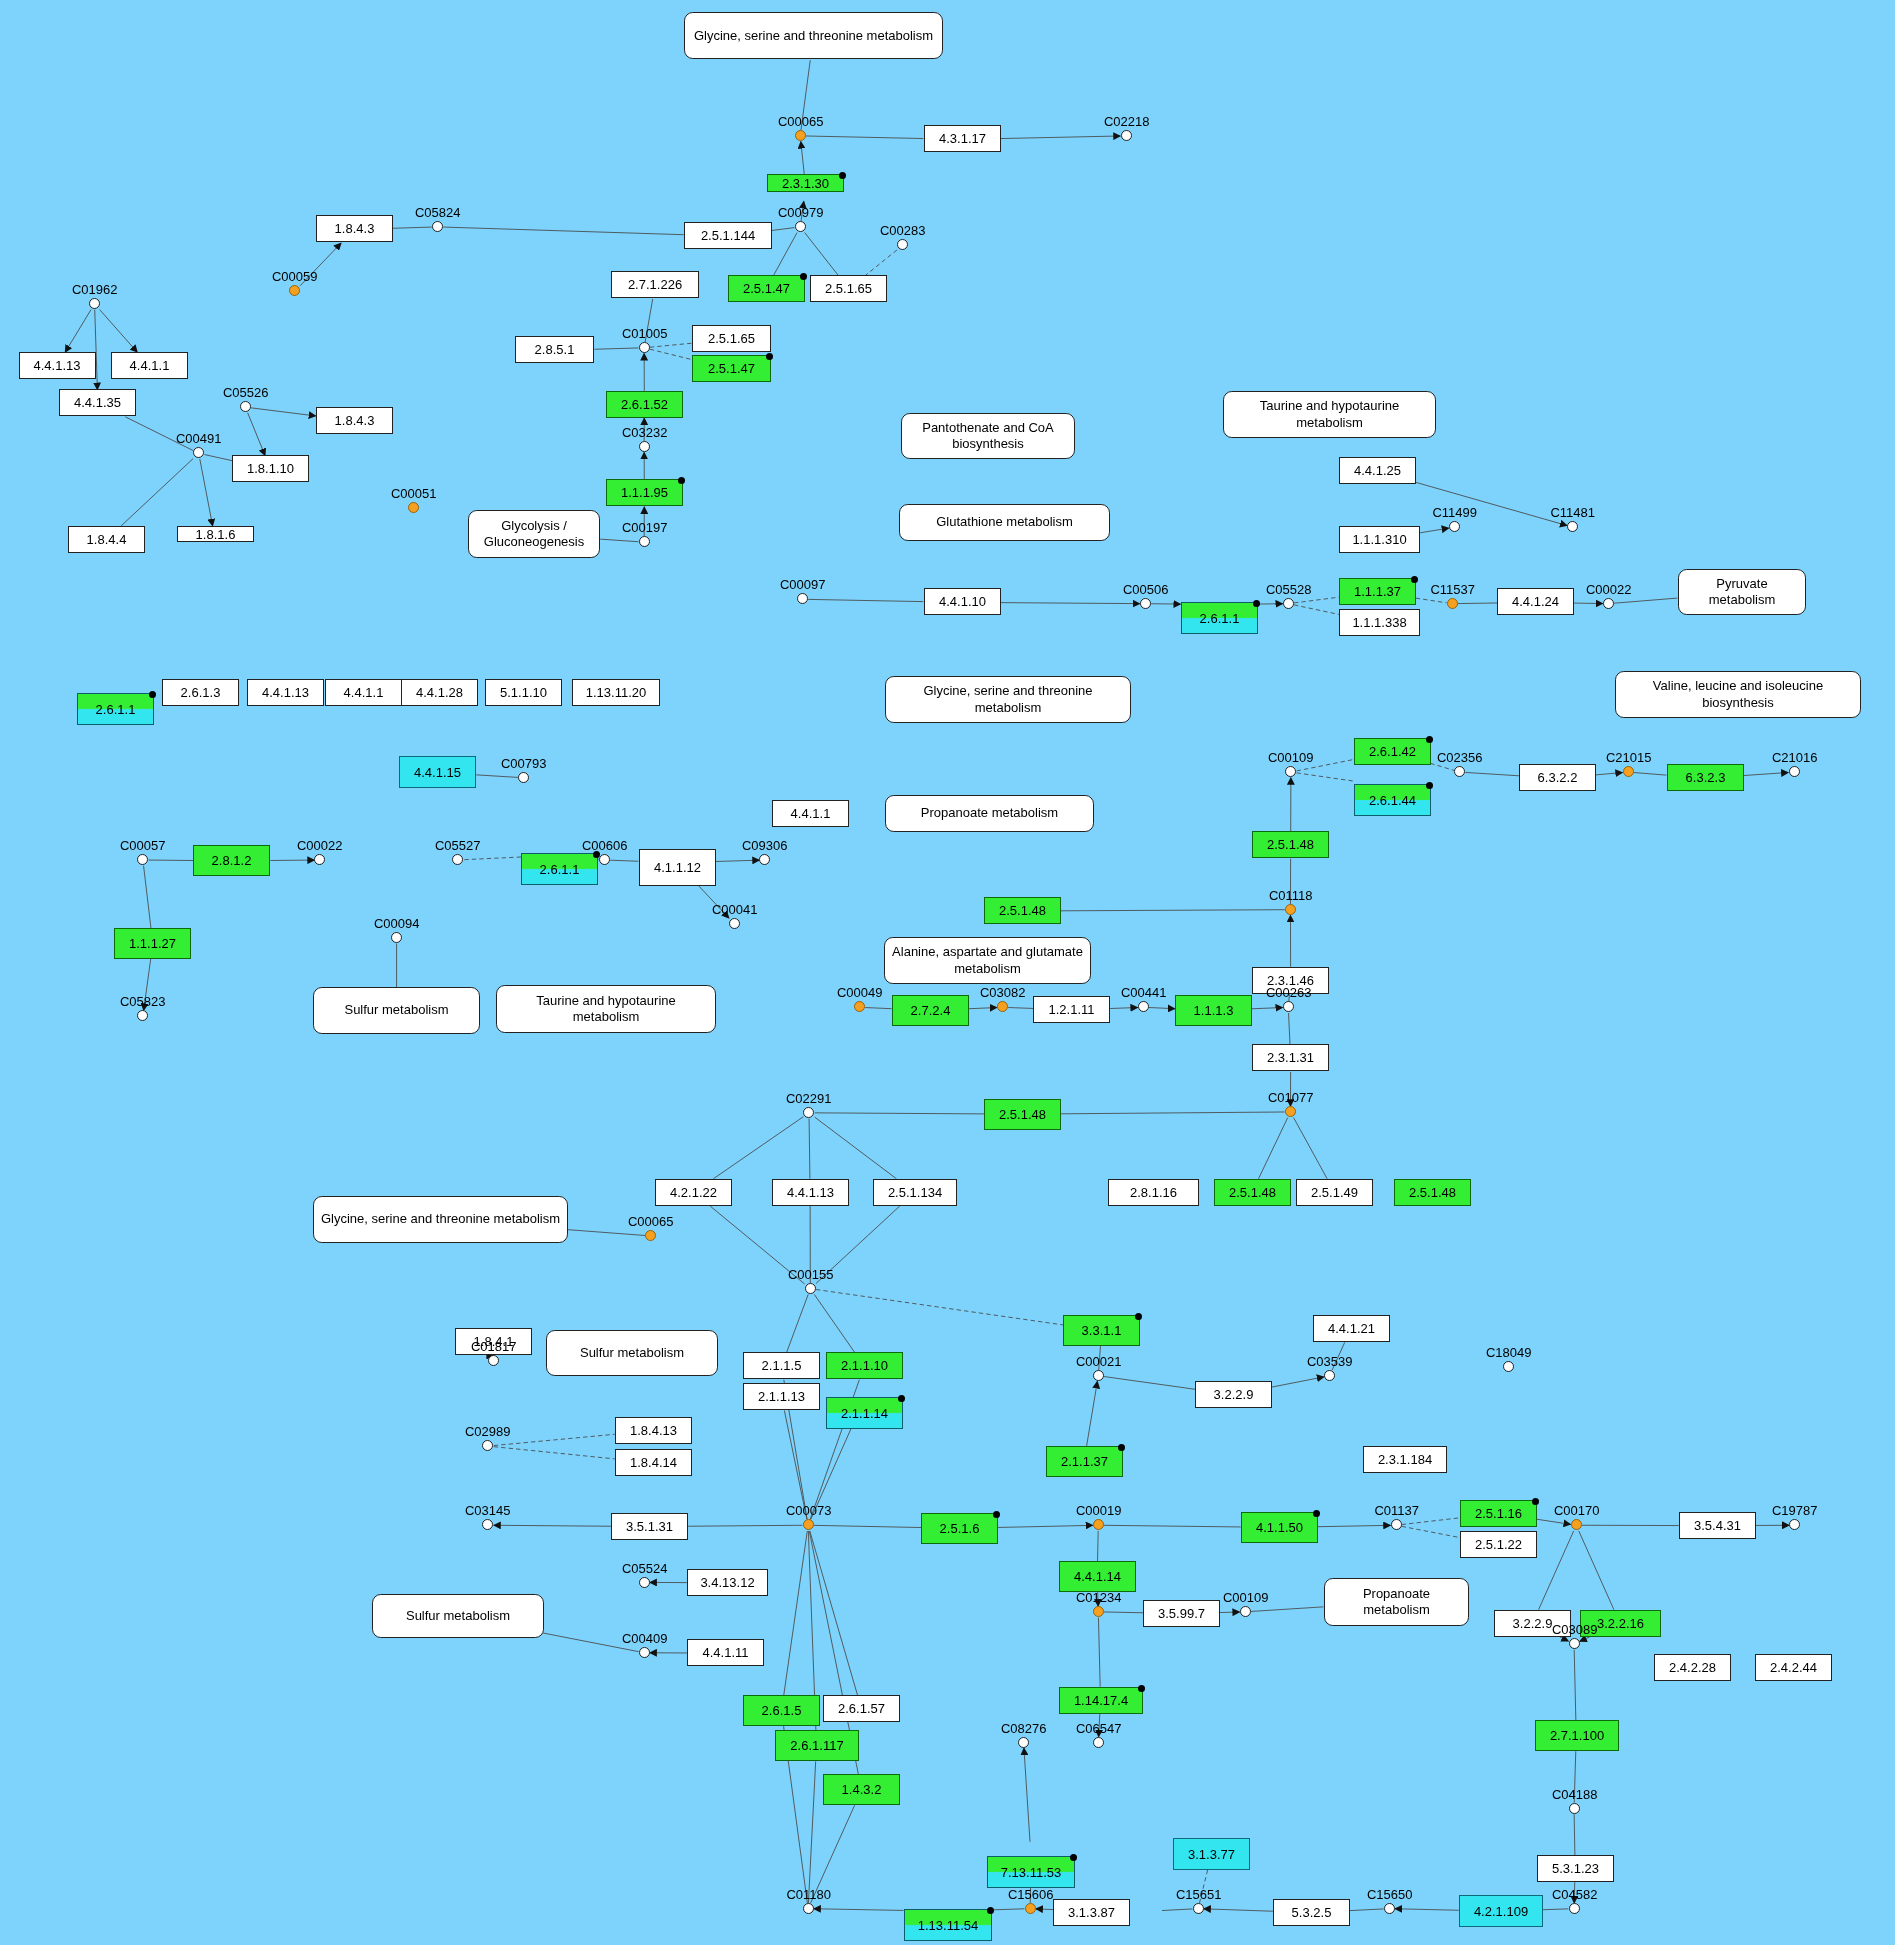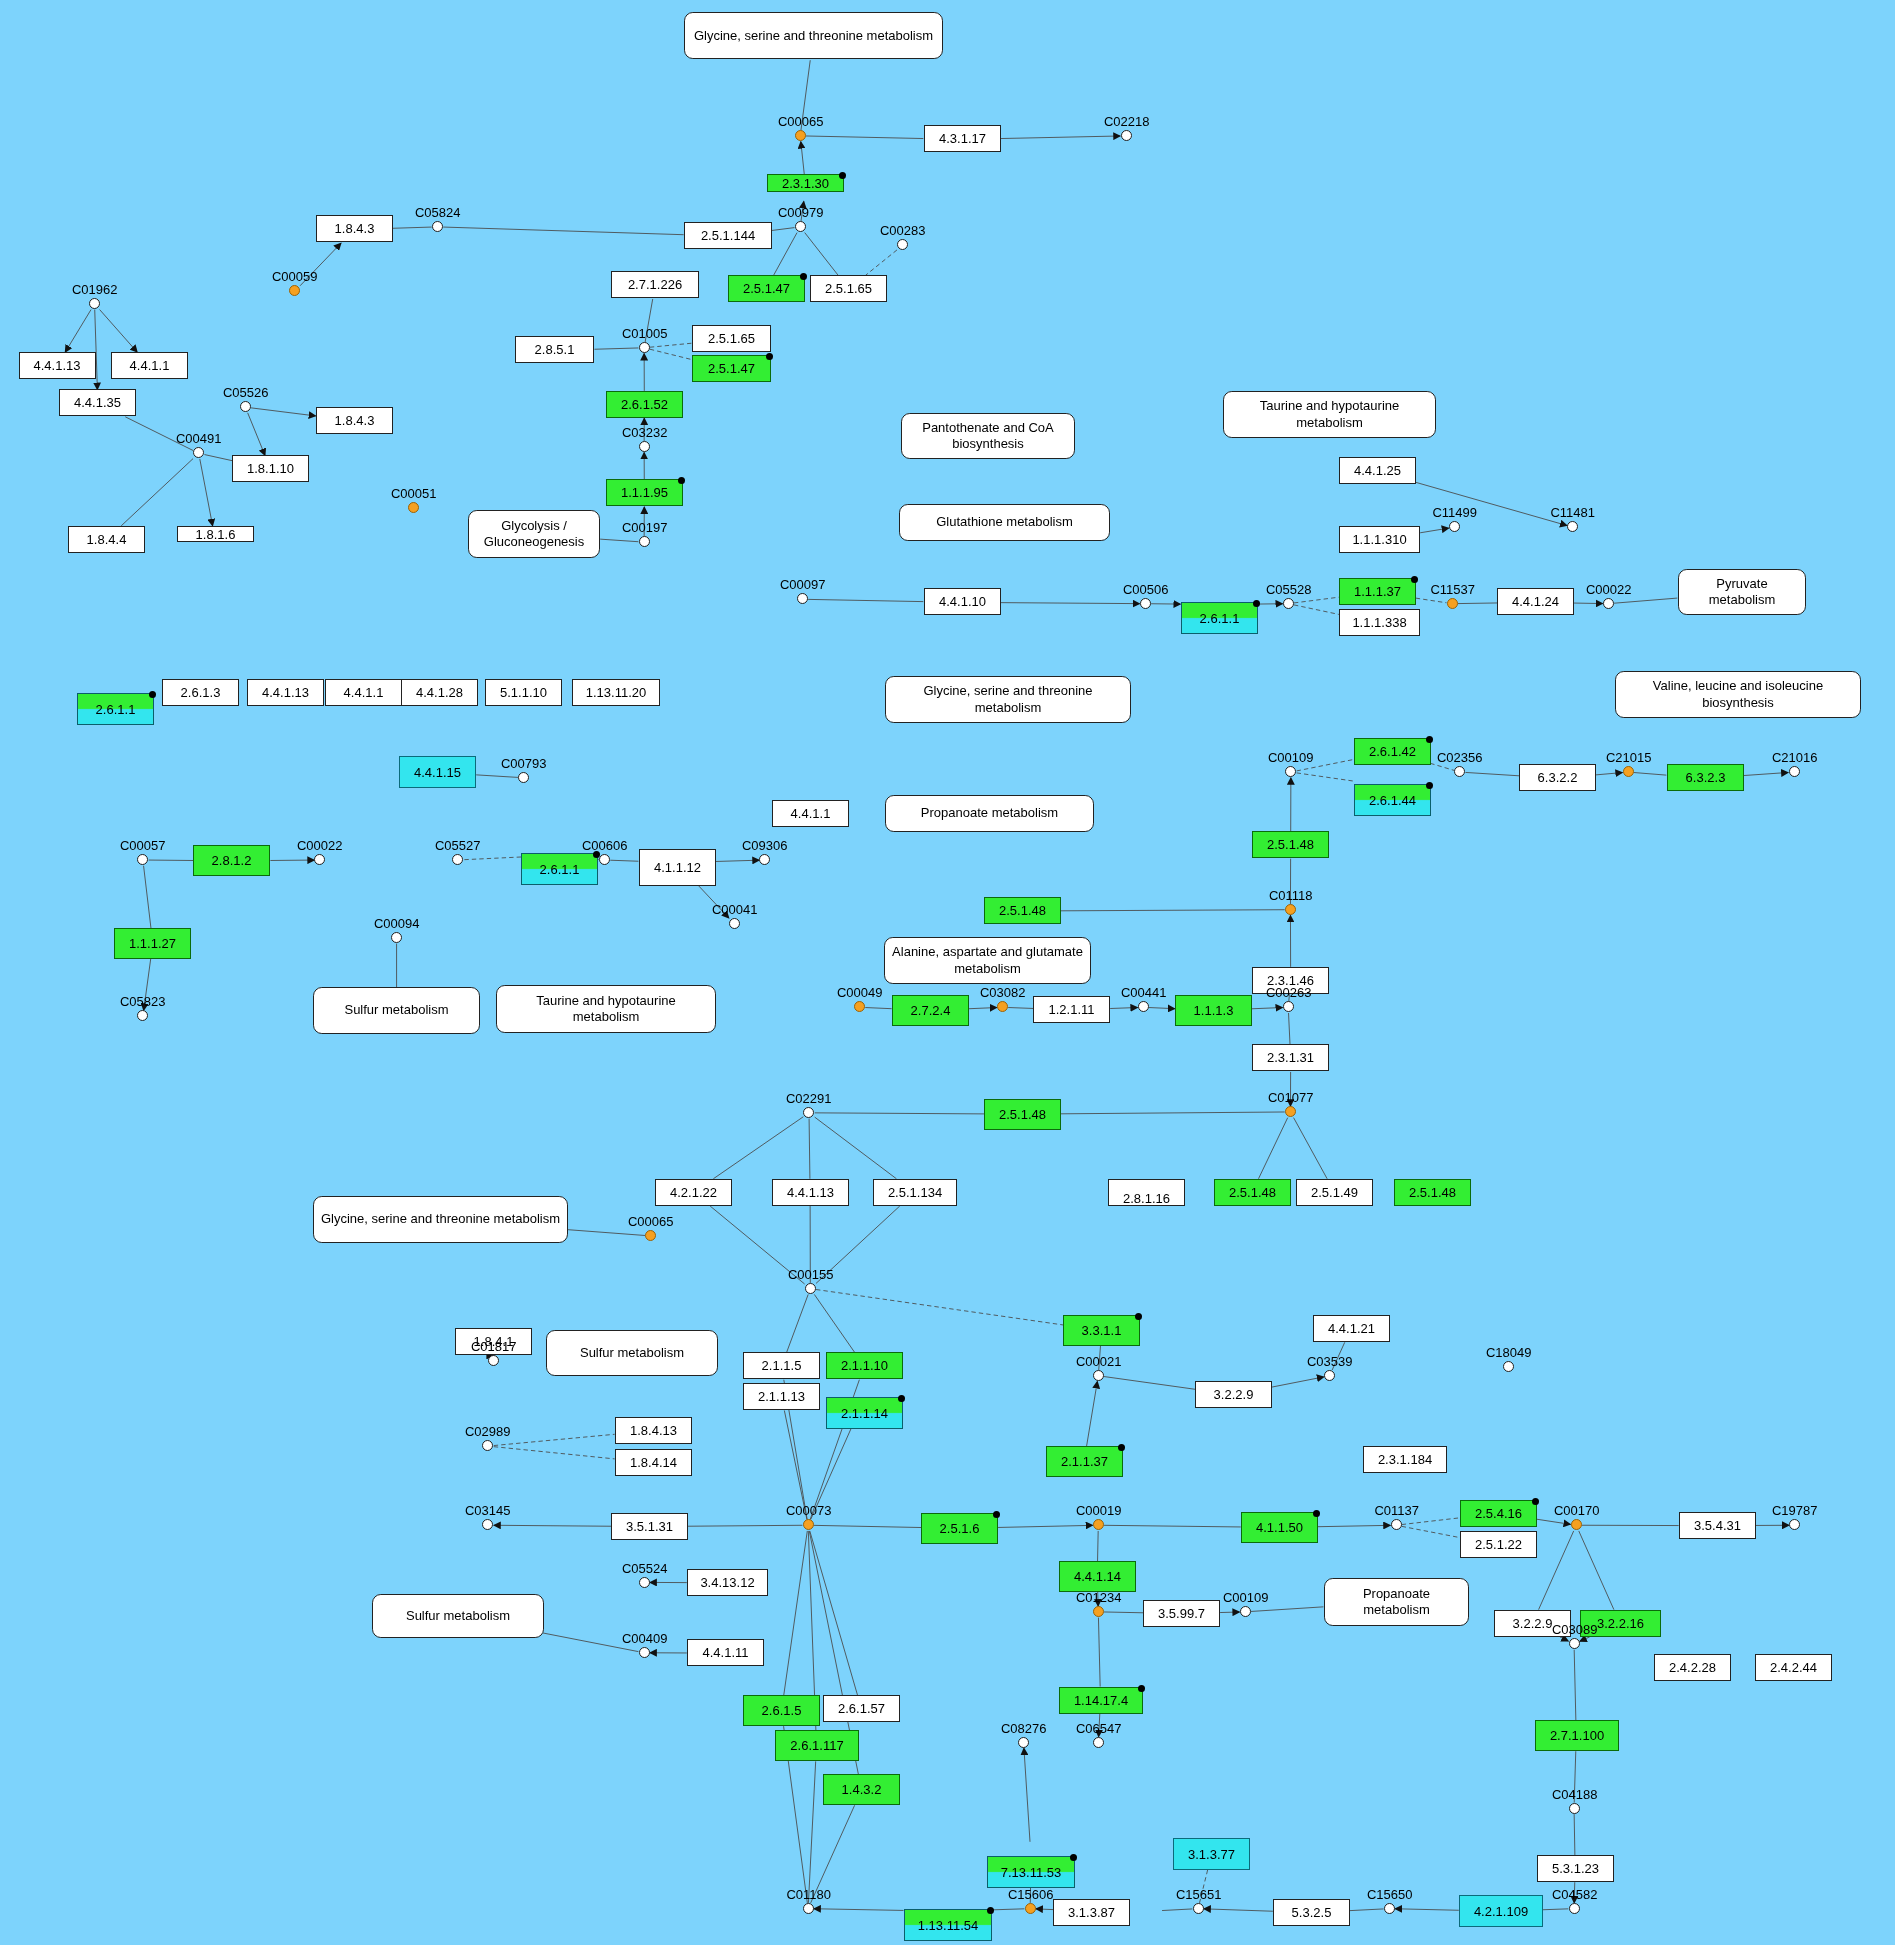--- a/index.html
+++ b/index.html
@@ -409,21 +409,21 @@
     </div>
     <div class="enz" style="left: 655px; top: 1179px; width: 77px; height: 27px;">
       <span>4.2.1.22</span>
     </div>
     <div class="enz" style="left: 772px; top: 1179px; width: 77px; height: 27px;">
       <span>4.4.1.13</span>
     </div>
     <div class="enz" style="left: 873px; top: 1179px; width: 84px; height: 27px;">
       <span>2.5.1.134</span>
     </div>
-    <div class="enz" style="left: 1108px; top: 1179px; width: 77px; height: 27px; align-items: flex-end;">
+    <div class="enz" style="left: 1108px; top: 1179px; width: 91px; height: 27px;">
       <span>2.8.1.16</span>
     </div>
     <div class="enz green" style="left: 1214px; top: 1179px; width: 77px; height: 27px;">
       <span>2.5.1.48</span>
     </div>
     <div class="enz" style="left: 1296px; top: 1179px; width: 77px; height: 27px;">
       <span>2.5.1.49</span>
     </div>
     <div class="enz green" style="left: 1394px; top: 1179px; width: 77px; height: 27px;">
       <span>2.5.1.48</span>
@@ -472,21 +472,21 @@
     </div>
     <div class="enz green" style="left: 921px; top: 1513px; width: 77px; height: 31px;">
       <span>2.5.1.6</span>
       <span class="dot"></span>
     </div>
     <div class="enz green" style="left: 1241px; top: 1512px; width: 77px; height: 31px;">
       <span>4.1.1.50</span>
       <span class="dot"></span>
     </div>
     <div class="enz green" style="left: 1460px; top: 1500px; width: 77px; height: 27px;">
-      <span>2.5.4.16</span>
+      <span>2.5.1.16</span>
       <span class="dot"></span>
     </div>
     <div class="enz" style="left: 1460px; top: 1531px; width: 77px; height: 27px;">
       <span>2.5.1.22</span>
     </div>
     <div class="enz" style="left: 1679px; top: 1512px; width: 77px; height: 27px;">
       <span>3.5.4.31</span>
     </div>
     <div class="enz green" style="left: 1059px; top: 1561px; width: 77px; height: 31px;">
       <span>4.4.1.14</span>

